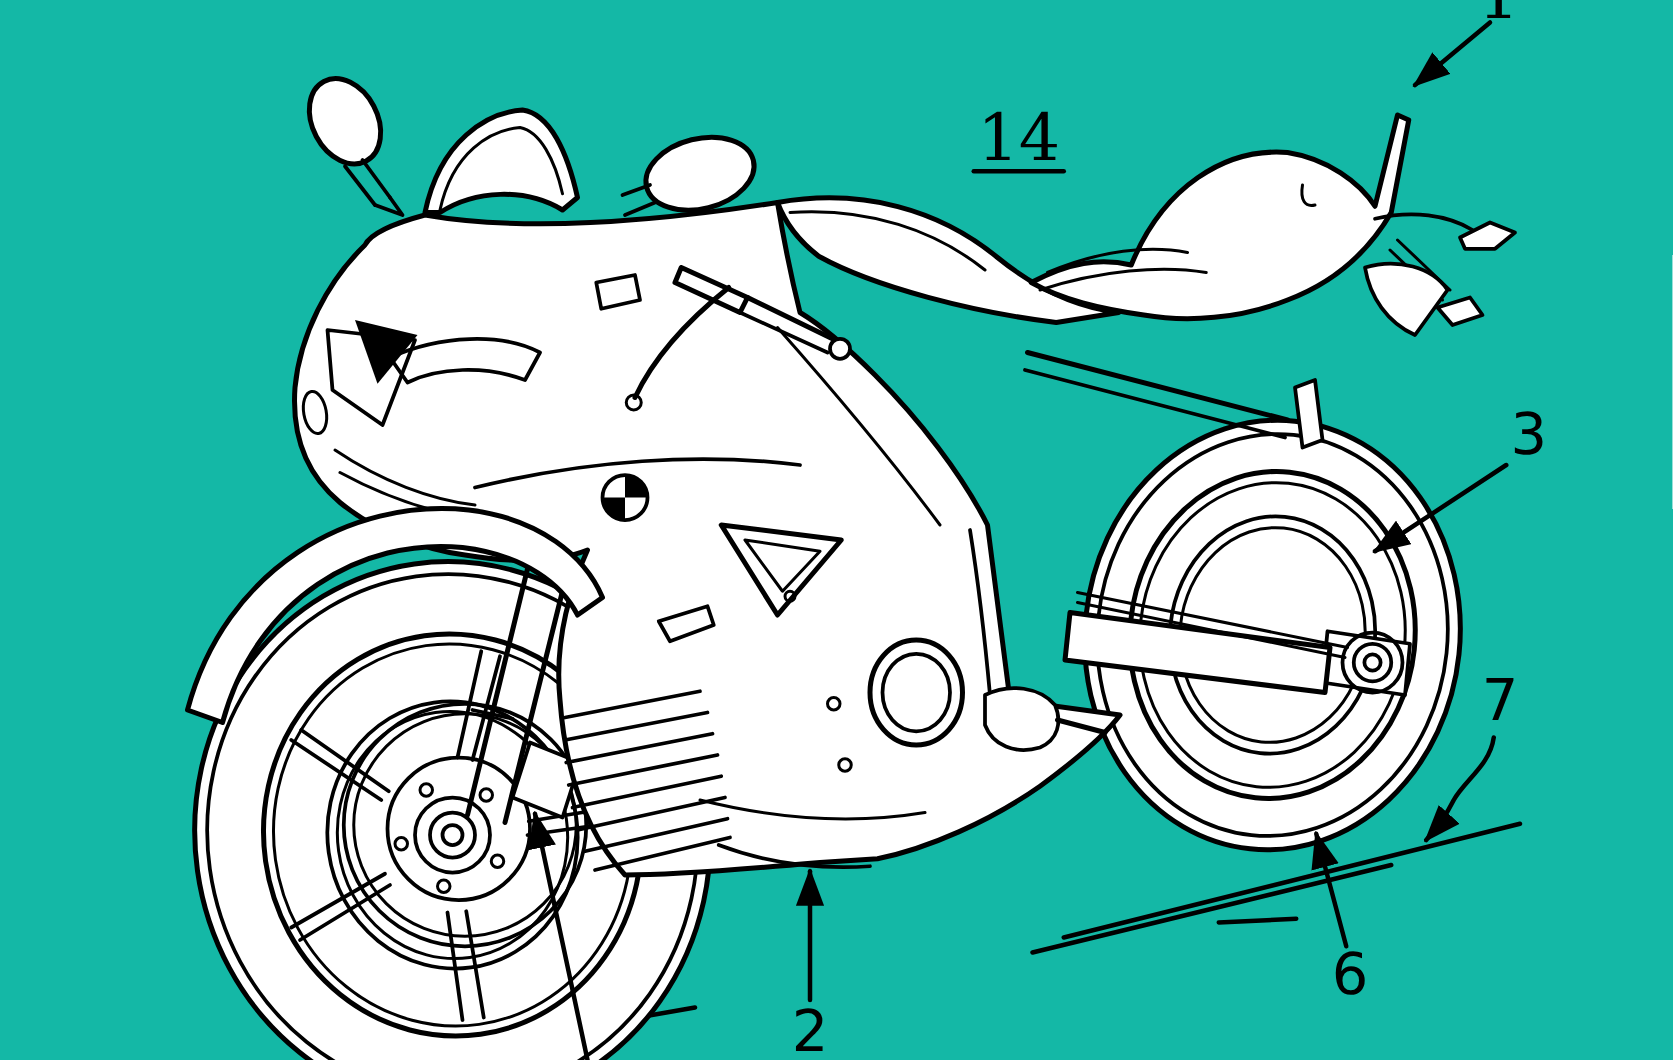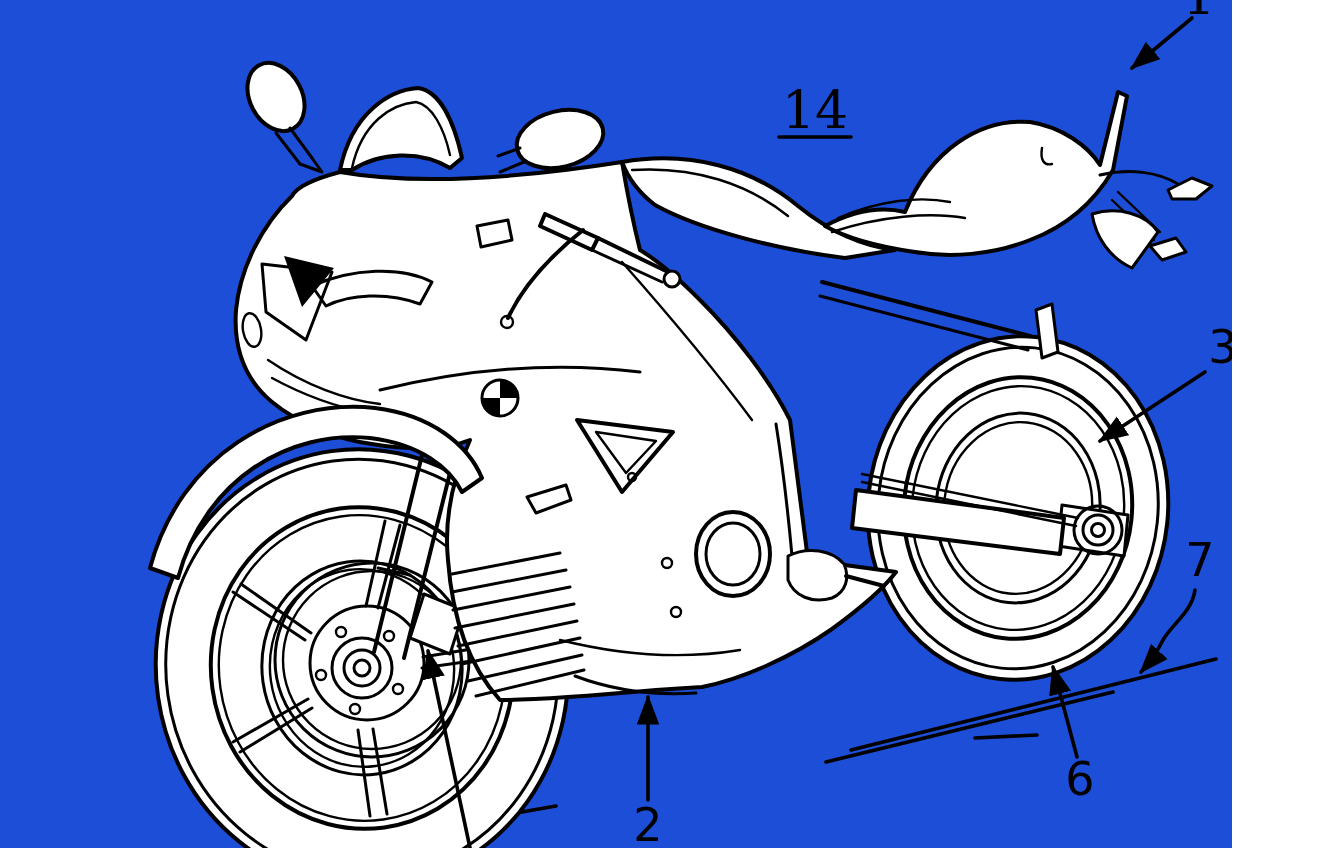--- a/index.html
+++ b/index.html
@@ -1,16 +1,16 @@
 <!DOCTYPE html>
 <html><head>
 <meta charset="utf-8">
 <style>
   html,body{margin:0;padding:0;background:#ffffff;}
-  .page{position:relative;width:1232px;height:848px;background:#1d4ed8;overflow:hidden;
+  .page{position:relative;width:1338px;height:848px;background:#14b8a6;overflow:hidden;
         font-family:"DejaVu Sans",sans-serif;}
   svg{display:block;}
   svg .ln{stroke:#000;fill:none;stroke-width:3;stroke-linecap:round;stroke-linejoin:round;}
   svg .ol{stroke-width:4;}
   svg .th{stroke-width:2.4;}
   svg .wh{fill:#fff;}
   svg .bk{fill:#000;stroke:none;}
   svg .lead{stroke:#000;fill:none;stroke-width:3.6;stroke-linecap:round;}
   svg .gnd{stroke:#000;fill:none;stroke-width:3.6;stroke-linecap:round;}
   text.num{font-family:"DejaVu Sans",sans-serif;font-size:46px;fill:#000;stroke:none;}

